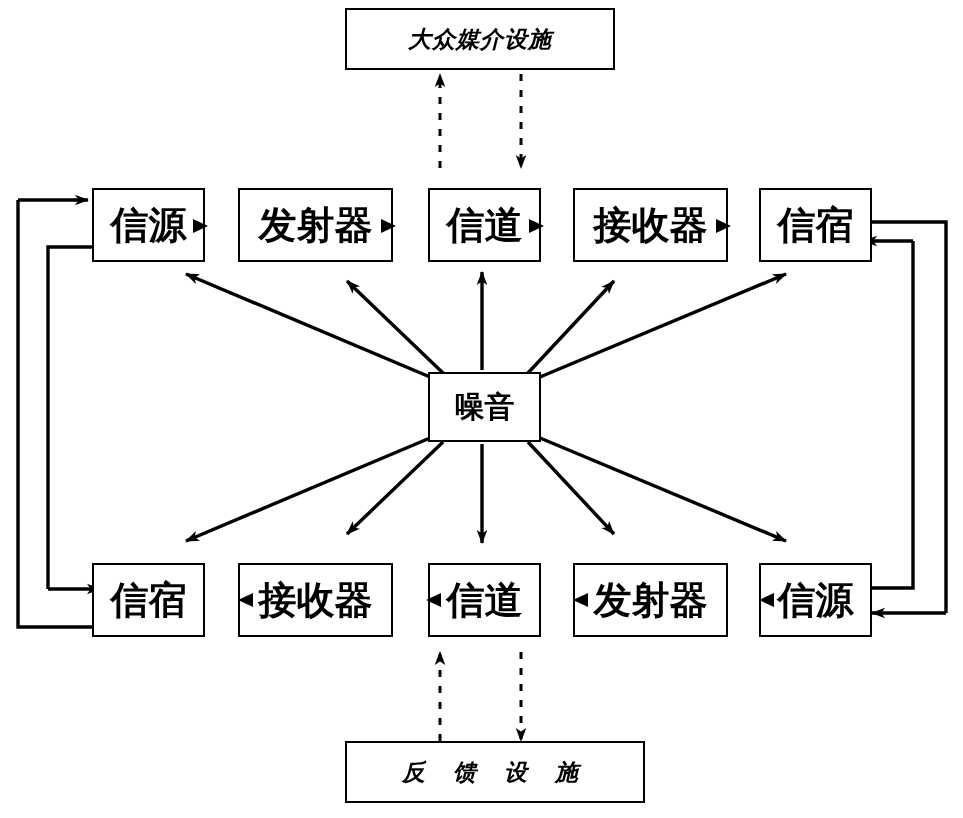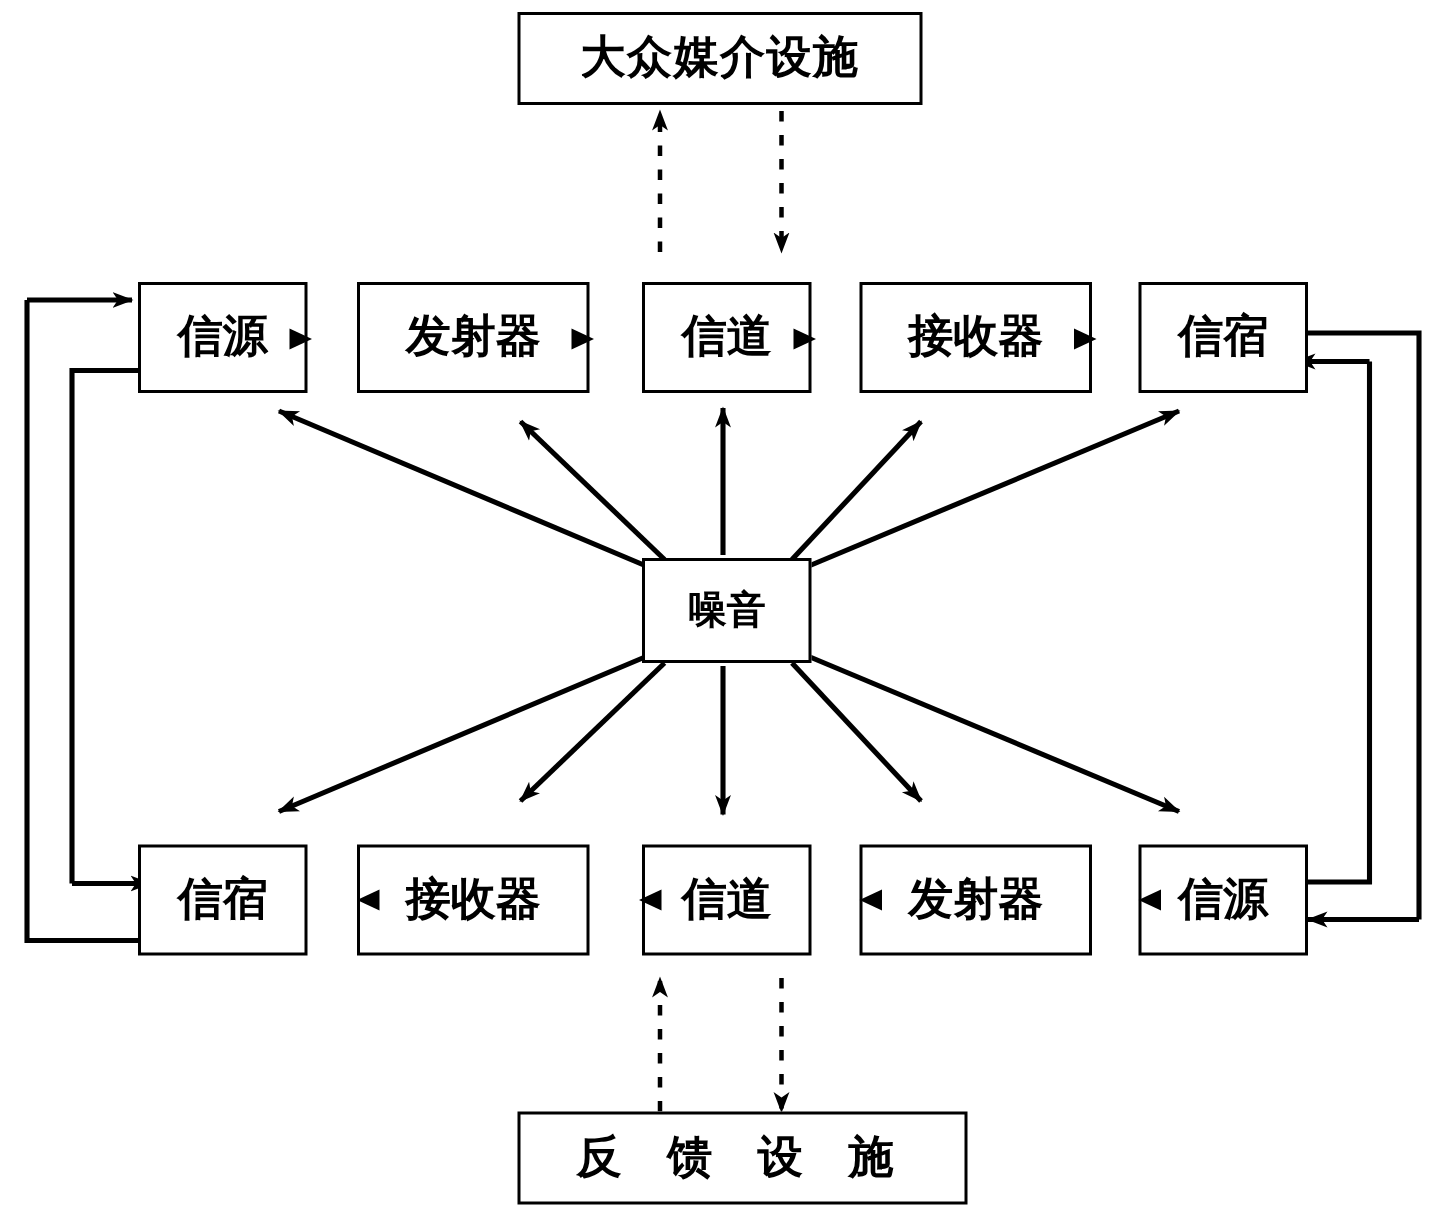--- a/index.html
+++ b/index.html
@@ -36,23 +36,23 @@
     justify-content: center;
     z-index: 5;
   }
   .node .node-label {
     font-family: "DejaVu Sans", "Liberation Sans", sans-serif;
     font-weight: 700;
     color: #000000;
     white-space: nowrap;
     line-height: 1;
   }
-  .node.row-node .node-label { font-size: 30px; }
-  .node.hub-node .node-label { font-size: 26px; }
-  .node.facility-node .node-label { font-size: 30px; letter-spacing: 1px; }
+  .node.row-node .node-label { font-size: 38px; }
+  .node.hub-node .node-label { font-size: 30px; }
+  .node.facility-node .node-label { font-size: 23px; letter-spacing: 1px; font-style: italic; }
   .node.facility-node.spaced .node-label { letter-spacing: 10px; }
 
   
   .edge-arrow {
     position: absolute;
     z-index: 7;
     width: 0;
     height: 0;
   }
   .edge-arrow.right {

